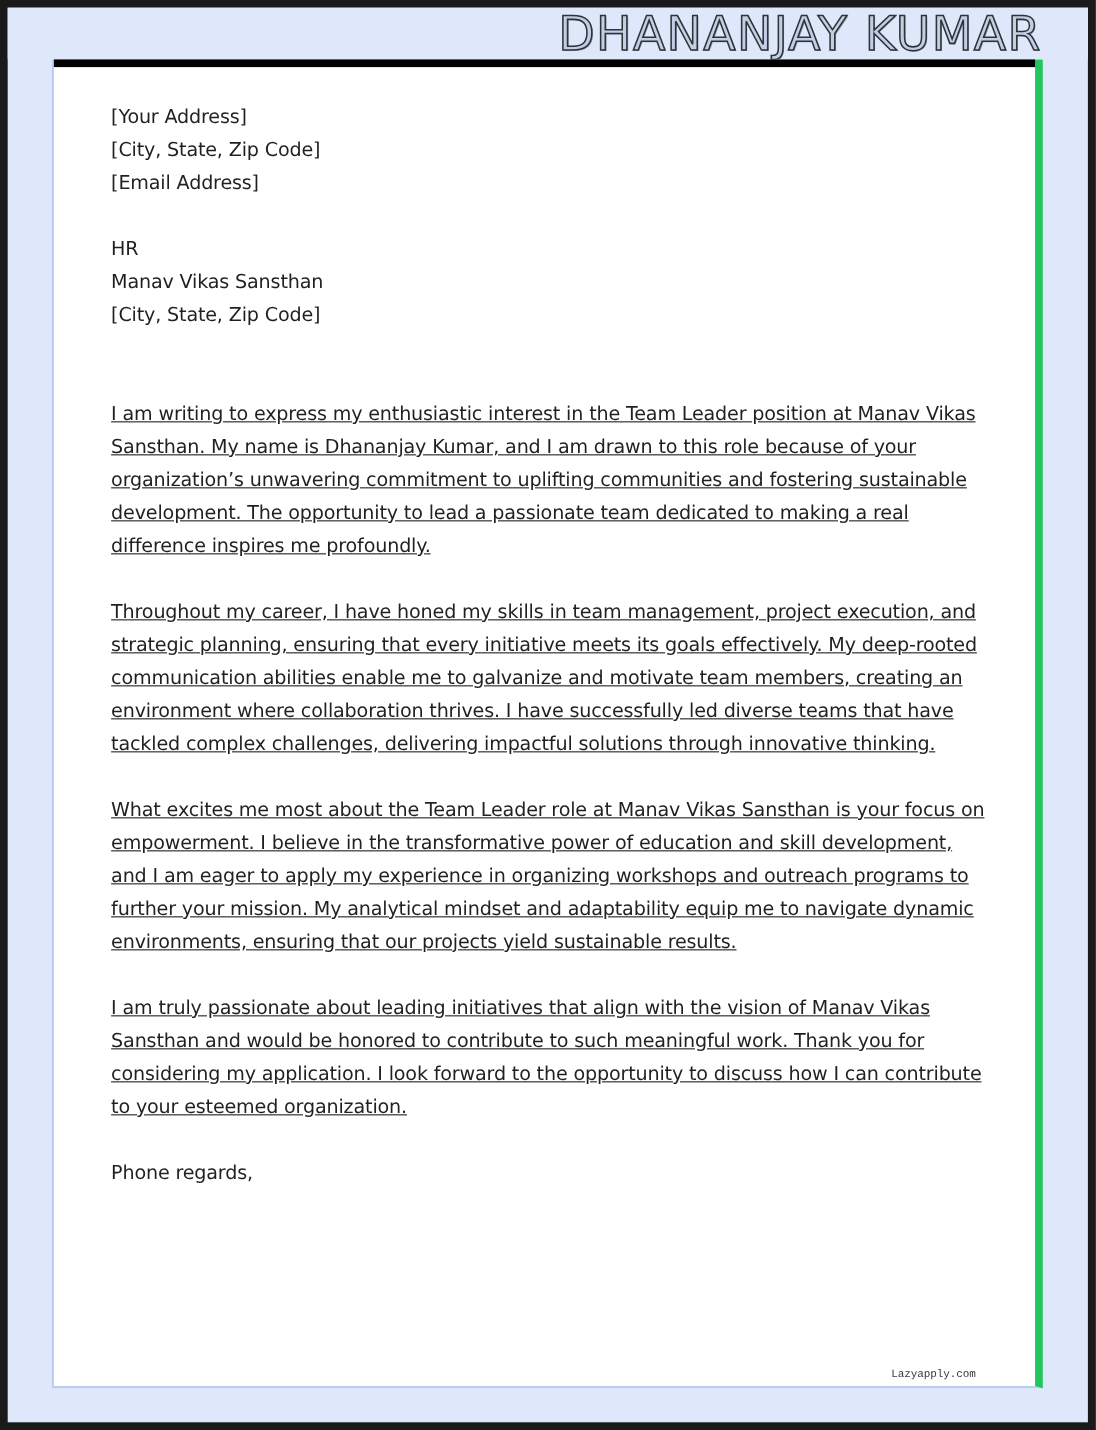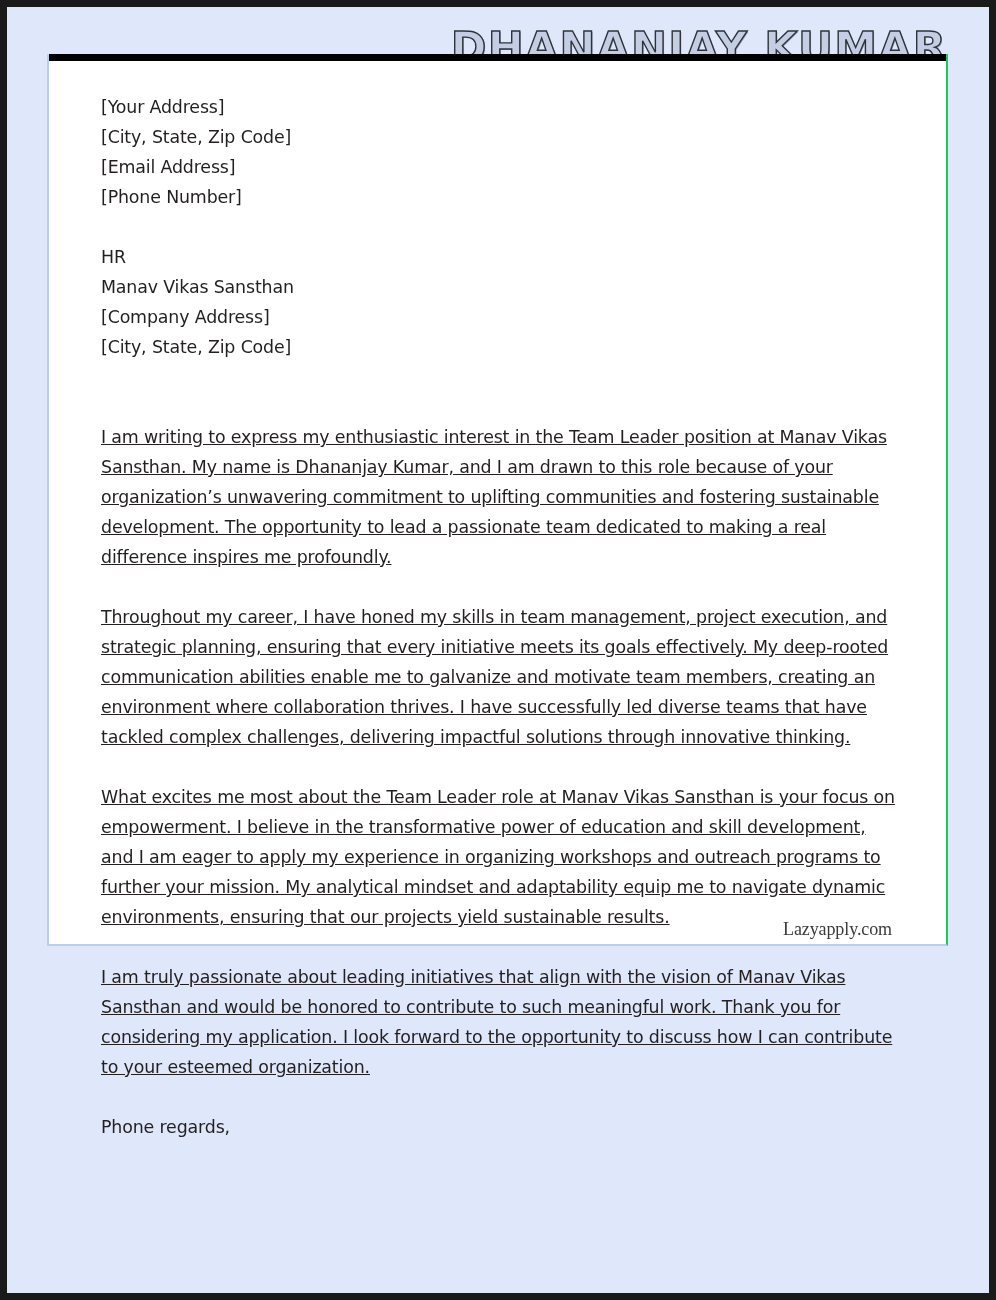--- a/index.html
+++ b/index.html
@@ -41,40 +41,39 @@
     width: 982px;
     height: 47px;
     background: #dfe7fa;
   }
   .name-title {
     position: absolute;
     right: 42px;
     top: -2px;
     font-size: 43px;
     letter-spacing: 1.2px;
-    font-weight: 700;
+    font-weight: 400;
     line-height: 52px;
     color: #c3cee4;
     -webkit-text-stroke: 1.4px #2e3338;
     text-shadow: 1px 1px 0 rgba(90,100,115,0.55);
     white-space: nowrap;
     font-family: "DejaVu Sans", "Liberation Sans", sans-serif;
-    margin-top: 16px;
   }
 
   
   .page-sheet {
     position: absolute;
     left: 40px;
     top: 47px;
     width: 901px;
-    height: 892px;
+    height: 1208px;
     background: #ffffff;
     border-left: 2px solid #b9cdee;
-    border-right: 2px solid #22c55e;
+    border-right: 7px solid #22c55e;
     border-bottom: 2px solid #b9cdee;
     box-sizing: border-box;
   }
   .page-topbar {
     position: absolute;
     left: 0;
     top: 0;
     width: 100%;
     height: 7px;
     background: #000000;
@@ -108,24 +107,24 @@
   .body-para {
     max-width: 795px;
     text-decoration: underline;
   }
 
   
   .watermark {
     position: absolute;
     right: 54px;
     bottom: 4px;
-    font-size: 18px;
+    font-size: 10px;
     color: #3a3a3a;
     letter-spacing: -0.1px;
-    font-family: Liberation Serif, serif;
+    font-family: Liberation Mono, monospace;
   }
 </style>
 </head>
 <body>
 
 <div class="doc-frame">
   <div class="canvas">
 
     <div class="header-band">
       <div class="name-title">DHANANJAY KUMAR</div>
@@ -133,29 +132,27 @@
 
     <div class="page-sheet">
       <div class="page-topbar"></div>
 
       <div class="page-body">
 
         <div>
           <p class="addr-line">[Your Address]</p>
           <p class="addr-line">[City, State, Zip Code]</p>
           <p class="addr-line">[Email Address]</p>
-          <p class="addr-line">[Phone Number]</p>
         </div>
 
         <div class="block-gap"></div>
 
         <div>
           <p class="recip-line">HR</p>
           <p class="recip-line">Manav Vikas Sansthan</p>
-          <p class="recip-line">[Company Address]</p>
           <p class="recip-line">[City, State, Zip Code]</p>
         </div>
 
         <div class="block-gap"></div>
 
 
         <div class="para-gap"></div>
 
         <p class="body-para">I am writing to express my enthusiastic interest in the Team Leader position at Manav Vikas Sansthan. My name is Dhananjay Kumar, and I am drawn to this role because of your organization’s unwavering commitment to uplifting communities and fostering sustainable development. The opportunity to lead a passionate team dedicated to making a real difference inspires me profoundly.</p>
 

